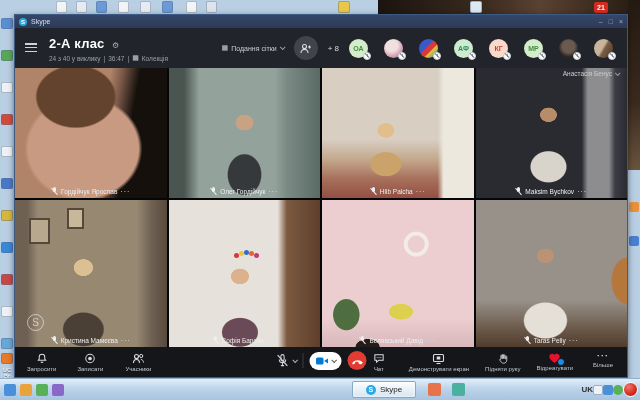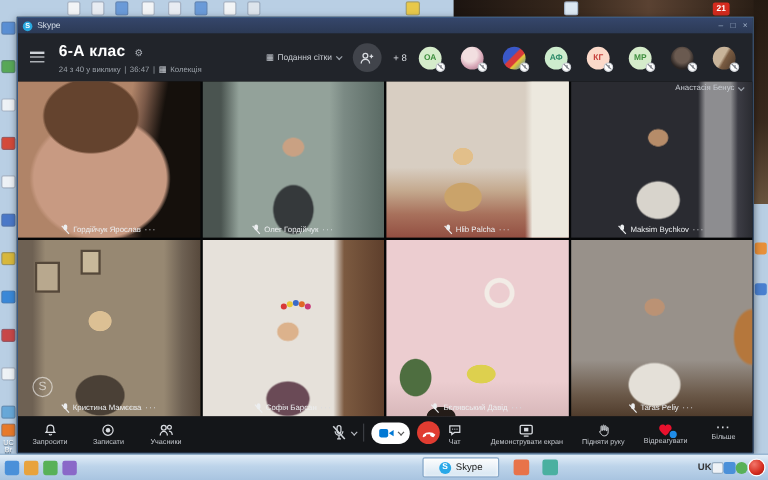--- a/index.html
+++ b/index.html
@@ -147,21 +147,21 @@
     </div>
 
     <div class="chead">
       <div class="burger">
           <i></i>
           <i></i>
           <i></i>
         </div>
       <div class="ct">
         <div>
-          <span class="ttl">6-А клас</span>
+          <span class="ttl">2-А клас</span>
           <span class="gear">⚙</span>
         </div>
         <div class="sub">
           <span>24 з 40 у виклику</span>
           <span>|</span>
           <span>36:47</span>
           <span>|</span>
           <span class="gicon">▦</span>
           <span>Колекція</span>
         </div>

